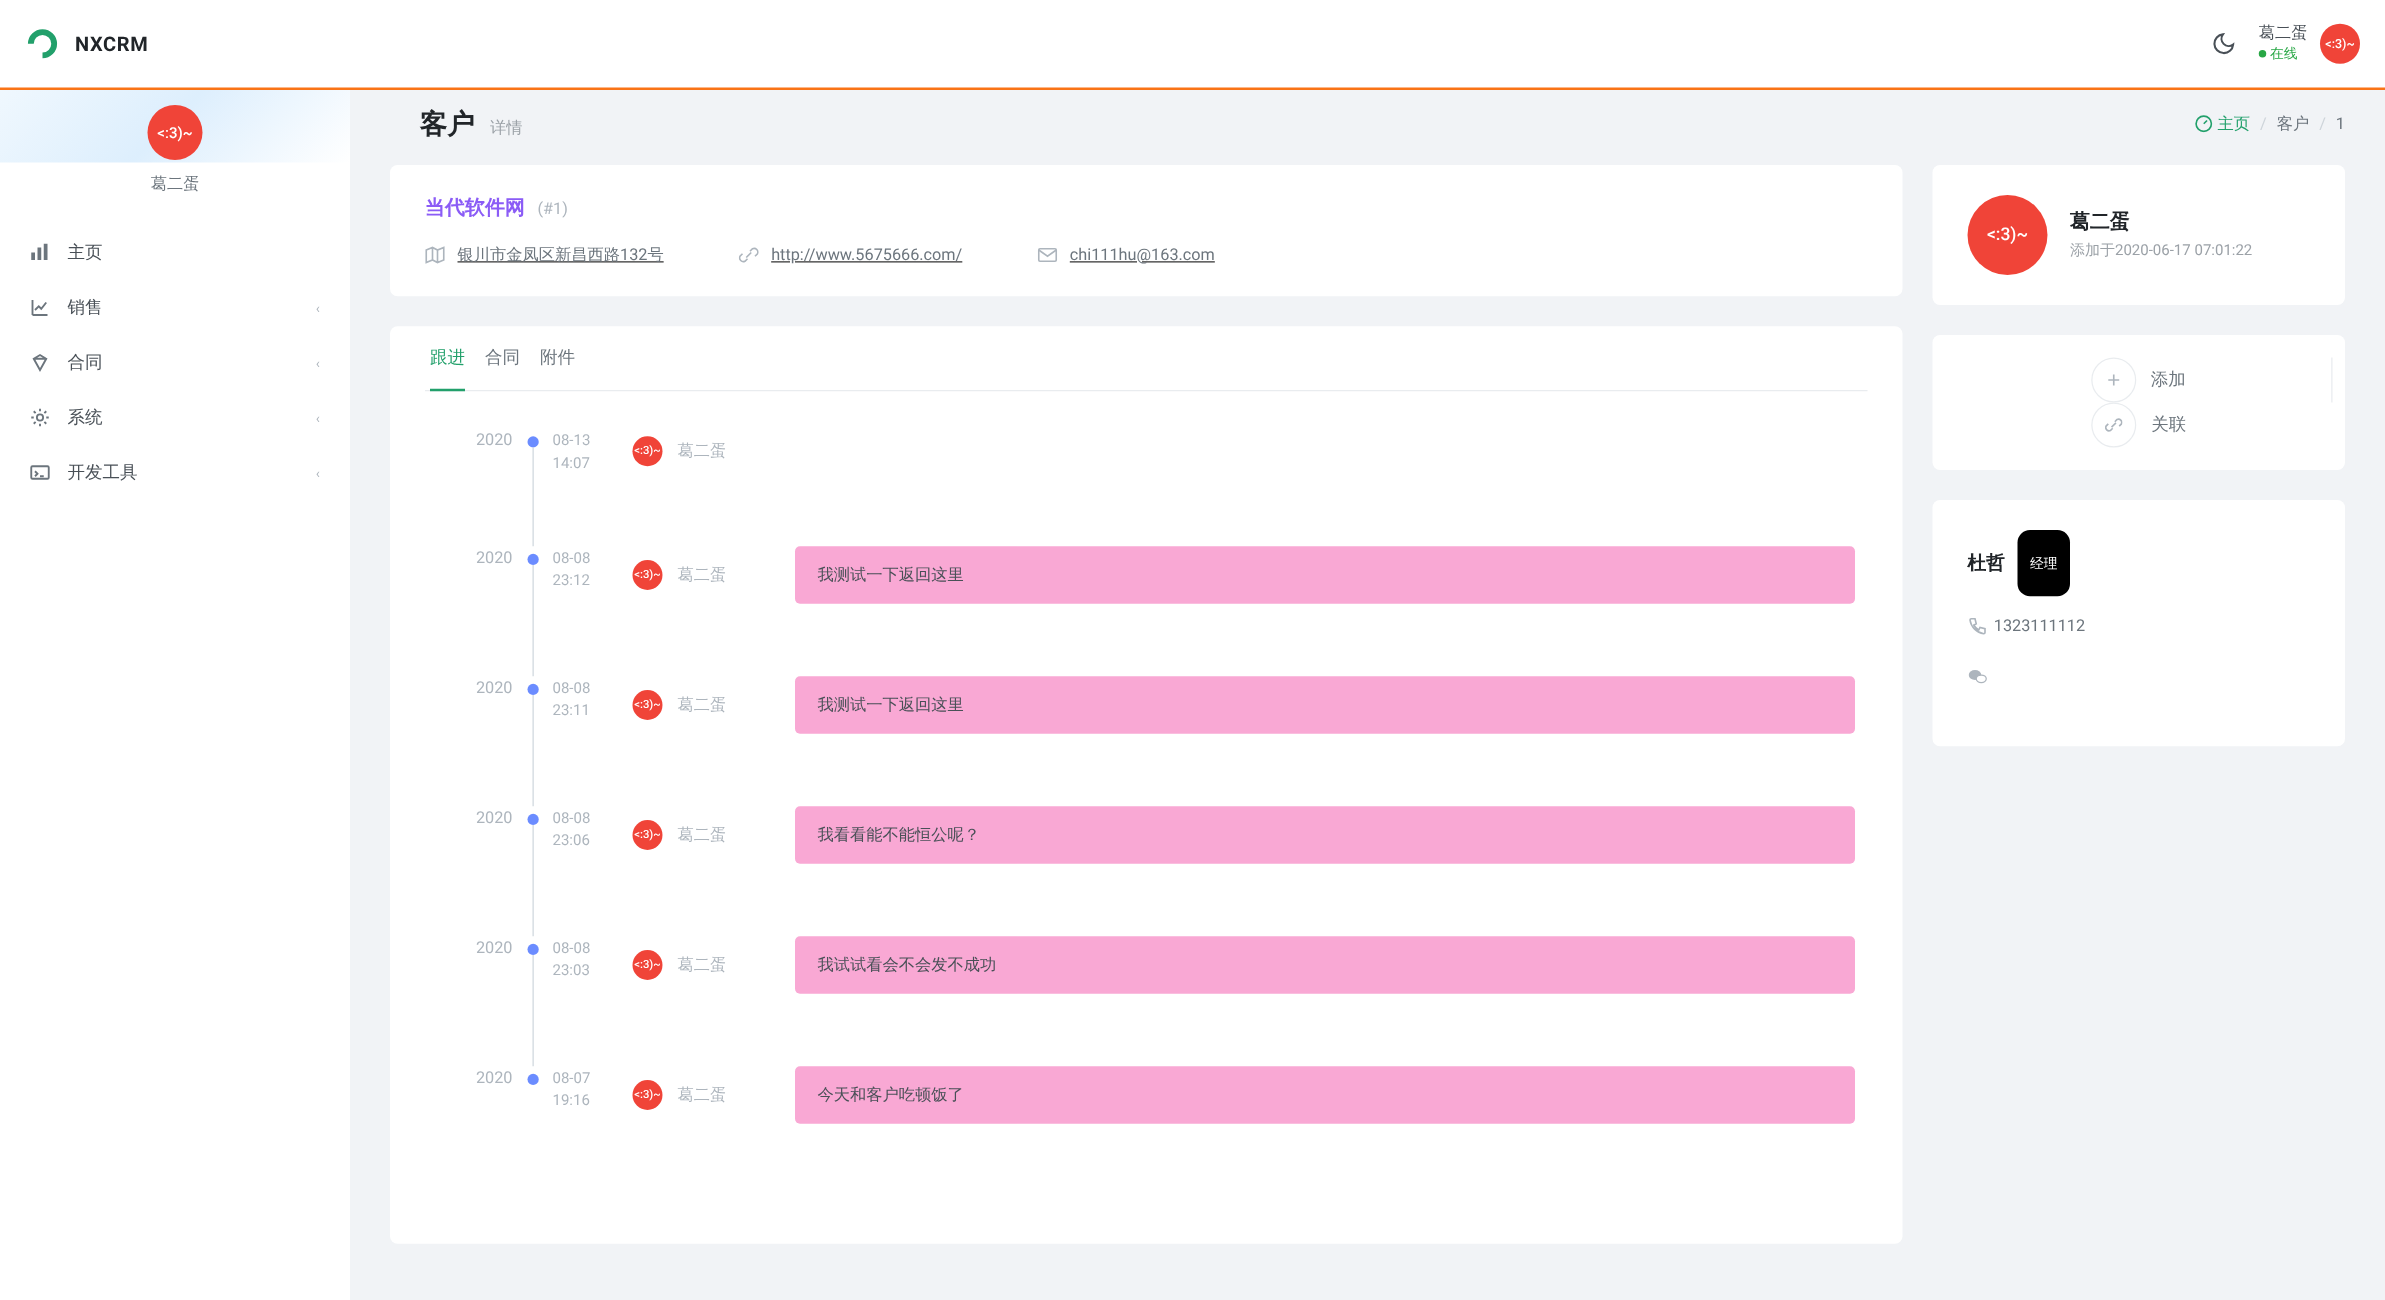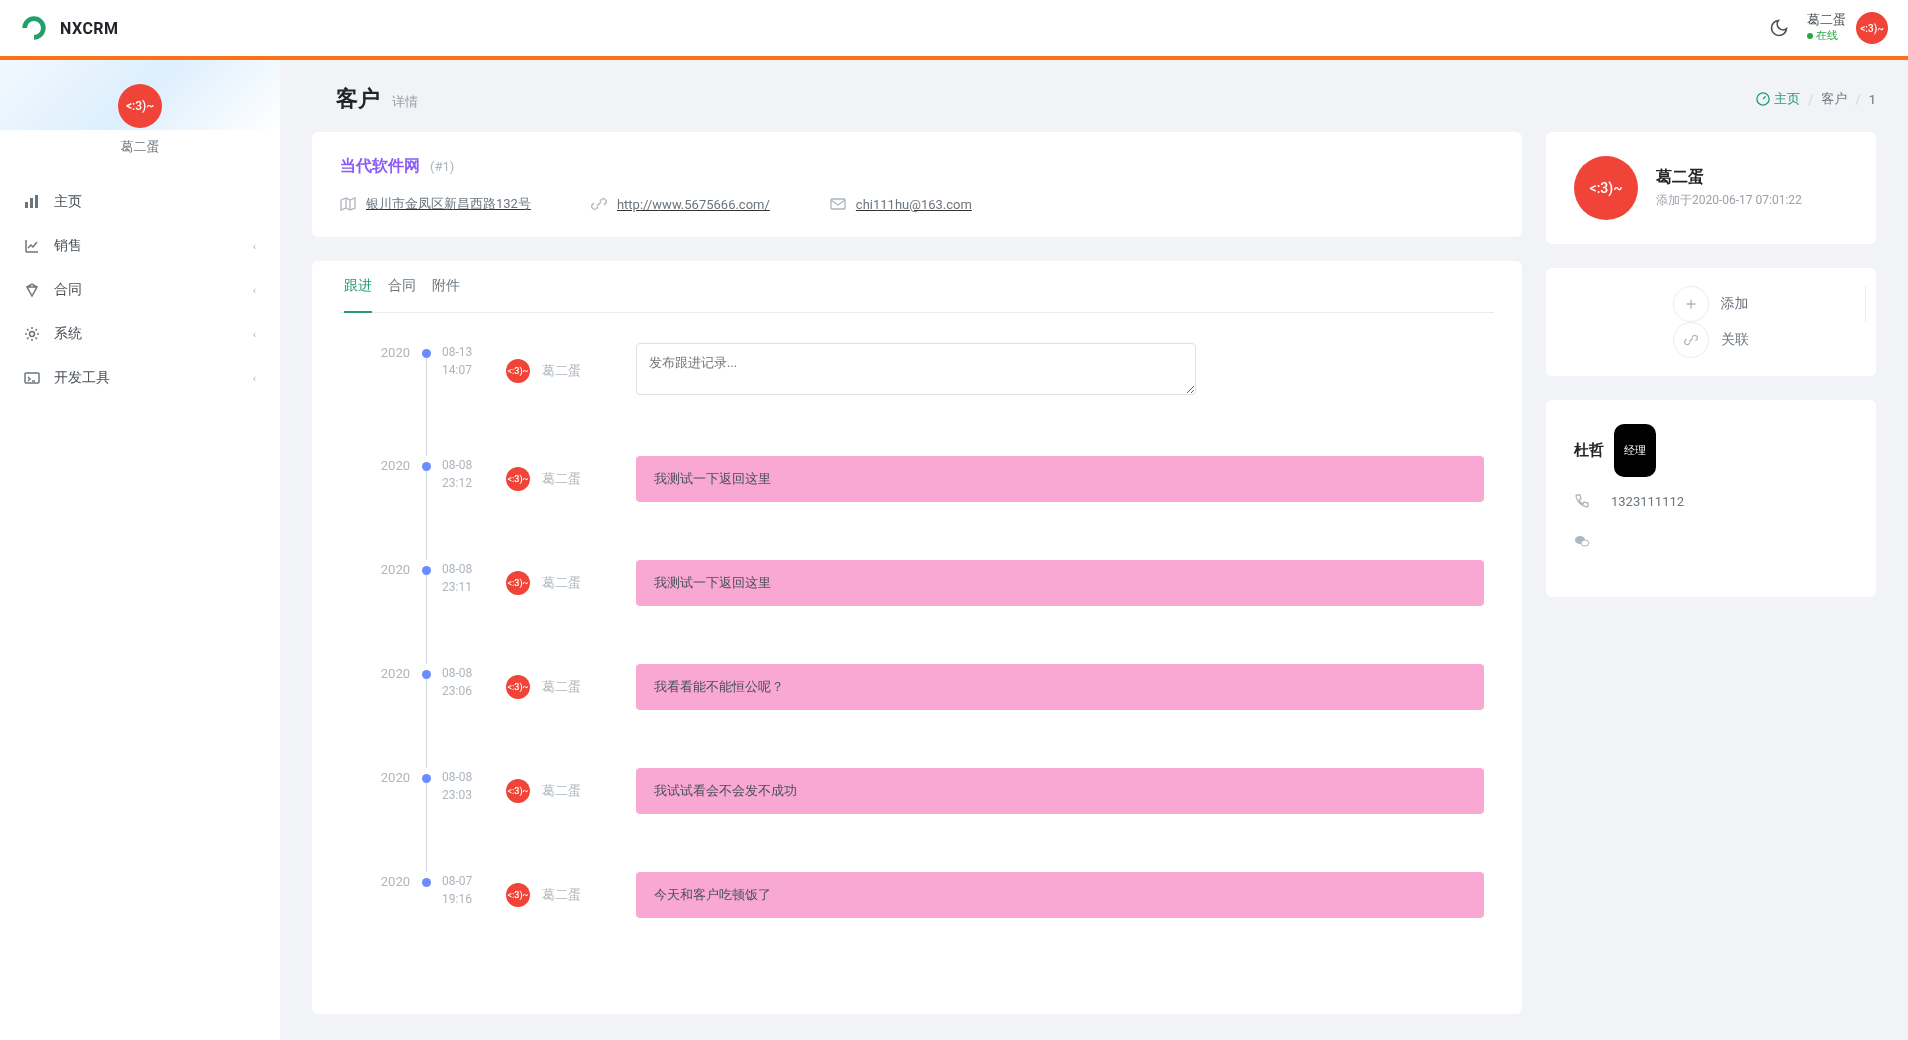--- a/index.html
+++ b/index.html
@@ -1,19 +1,19 @@
 <!DOCTYPE html>
 <html><head>
 <meta charset="utf-8">
 <style>
 * { margin: 0; padding: 0; box-sizing: border-box; }
 body { font-family: -apple-system, BlinkMacSystemFont, "Segoe UI", Roboto, "Helvetica Neue", Arial, sans-serif; background: #f1f3f6; color: #333; font-size: 14px; }
 
 
-.header { height: 60px; background: #fff; border-bottom: 4px solid #f97316; display: flex; align-items: center; justify-content: space-between; padding: 0 20px; position: fixed; top: 0; left: 0; right: 0; z-index: 100; }
+.header { height: 72px; background: #fff; border-bottom: 2px solid #f97316; display: flex; align-items: center; justify-content: space-between; padding: 0 20px; position: fixed; top: 0; left: 0; right: 0; z-index: 100; }
 .header-left { display: flex; align-items: center; gap: 12px; }
 .logo { width: 28px; height: 28px; }
 .logo svg { width: 100%; height: 100%; }
 .brand { font-weight: 700; font-size: 16px; color: #212529; letter-spacing: 0.5px; }
 .header-right { display: flex; align-items: center; gap: 18px; }
 .theme-toggle { width: 20px; height: 20px; cursor: pointer; color: #495057; }
 .user-info { display: flex; align-items: center; gap: 10px; cursor: pointer; }
 .user-meta { text-align: right; line-height: 1.3; }
 .user-name-top { font-size: 13px; color: #495057; }
 .user-status { font-size: 11px; color: #28a745; display: flex; align-items: center; gap: 3px; }
@@ -82,21 +82,21 @@
 .owner-time { font-size: 12px; color: #9ba1a7; }
 
 .action-card { display: flex; padding: 18px 0; }
 .action-btn { flex: 1; display: flex; align-items: center; justify-content: center; gap: 12px; color: #6c757d; font-size: 14px; cursor: pointer; }
 .action-btn:first-child { border-right: 1px solid #e9ecef; }
 .action-icon { width: 36px; height: 36px; border: 1px solid #e9ecef; border-radius: 50%; display: flex; align-items: center; justify-content: center; color: #adb5bd; }
 
 .contact-card .contact-head { display: flex; align-items: center; gap: 10px; margin-bottom: 16px; }
 .contact-name { font-size: 15px; font-weight: 600; color: #212529; }
 .badge { background: #000000; color: #fff; font-size: 11px; padding: 19px 10px; border-radius: 10px; }
-.contact-line { display: flex; align-items: center; gap: 21px; color: #6c757d; font-size: 13px; margin-bottom: 24px; }
+.contact-line { display: flex; align-items: center; gap: 5px; color: #6c757d; font-size: 13px; margin-bottom: 24px; }
 .contact-icon { width: 16px; height: 16px; color: #adb5bd; }
 </style>
 </head>
 <body>
 
 <div class="header">
   <div class="header-left">
     <div class="logo">
       <svg viewBox="0 0 24 24">
           <path fill="#22a06b" d="M12 2a10 10 0 0 0-10 10h4a6 6 0 1 1 6 6v4a10 10 0 0 0 0-20z"></path>
@@ -241,21 +241,20 @@
     <div class="tl-year">2020</div>
     <div class="tl-line">
                 <div class="tl-dot"></div>
                 <div class="tl-stem"></div>
               </div>
     <div class="tl-date">08-13<br>14:07</div>
     <div class="tl-user">
       <div class="avatar avatar-sm">&lt;:3)~</div>
       <span class="tl-username">葛二蛋</span>
     </div>
-    <div class="tl-content"><textarea class="tl-input" placeholder="发布跟进记录..." style=""></textarea></div>
   </div>
             <div class="timeline-row">
     <div class="tl-year">2020</div>
     <div class="tl-line">
                 <div class="tl-dot"></div>
                 <div class="tl-stem"></div>
               </div>
     <div class="tl-date">08-08<br>23:12</div>
     <div class="tl-user">
       <div class="avatar avatar-sm">&lt;:3)~</div>

